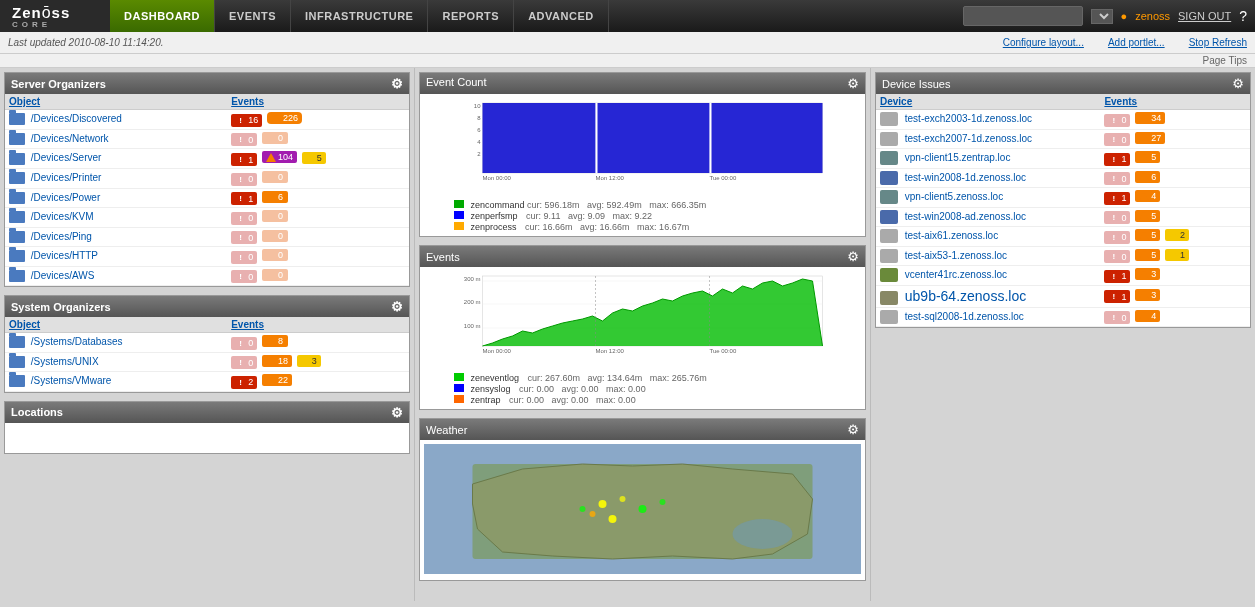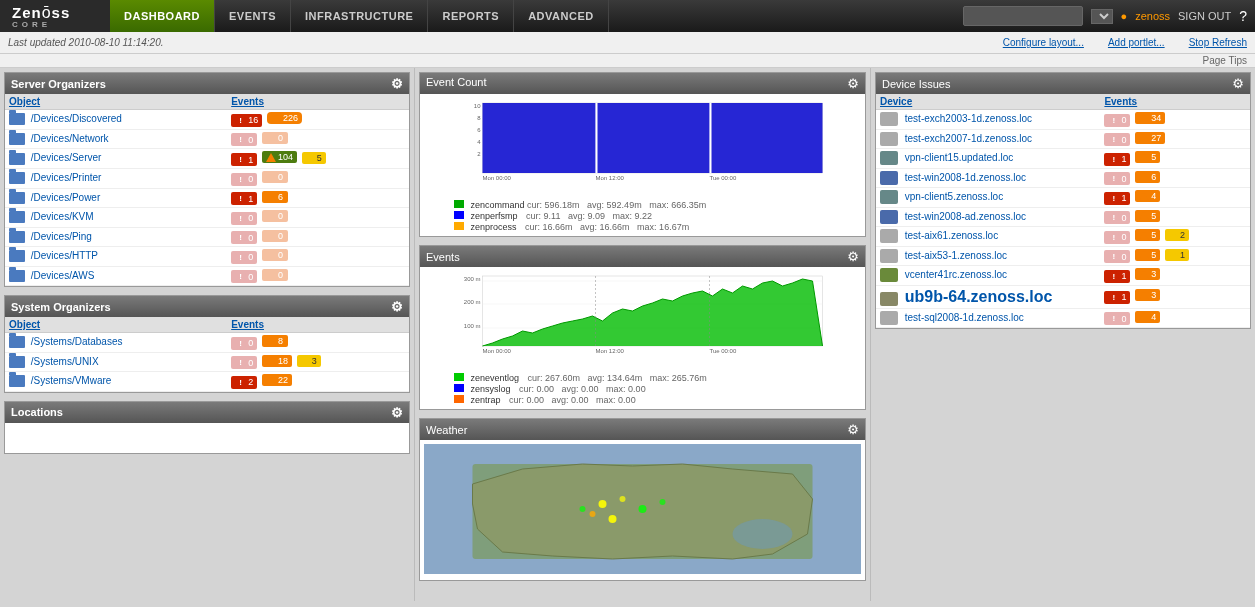--- a/index.html
+++ b/index.html
@@ -8,21 +8,21 @@
     
     #top-nav { display: flex; align-items: stretch; background: linear-gradient(180deg, #3a3a3a 0%, #1a1a1a 100%); height: 32px; }
     #logo { display: flex; align-items: center; padding: 0 12px; background: #2a2a2a; min-width: 110px; }
     #logo span { color: white; font-size: 16px; font-weight: bold; letter-spacing: 1px; }
     .nav-items { display: flex; align-items: stretch; }
     .nav-item { display: flex; align-items: center; padding: 0 14px; color: #ccc; font-size: 11px; font-weight: bold; cursor: pointer; border-right: 1px solid #444; letter-spacing: 0.5px; }
     .nav-item.active { background: linear-gradient(180deg, #5a8a00 0%, #3a6a00 100%); color: white; }
     .nav-right { margin-left: auto; display: flex; align-items: center; padding: 0 8px; gap: 8px; }
     .search-box { background: #555; border: 1px solid #666; color: #ccc; padding: 3px 8px; font-size: 11px; width: 120px; border-radius: 2px; }
     .nav-user { color: #f90; font-size: 11px; }
-    .nav-signout { color: #ccc; font-size: 11px; cursor: pointer; }
+    .nav-signout { color: #ccc; font-size: 11px; cursor: pointer; text-decoration: underline; }
 
     
     #main { display: flex; height: calc(607px - 52px); overflow: hidden; }
 
     
     #left-panel { width: 420px; min-width: 420px; background: #e8e8e8; display: flex; flex-direction: column; border-right: 1px solid #bbb; overflow-y: auto; }
 
     
     .portlet { border: 1px solid #bbb; margin: 4px; background: #fff; }
     .portlet-header { background: linear-gradient(180deg, #888 0%, #666 100%); color: white; padding: 3px 6px; display: flex; justify-content: space-between; align-items: center; font-size: 11px; font-weight: bold; }
@@ -139,21 +139,21 @@
       <span style="display:inline-block;width:16px;height:12px;background:#4a7abf;border-radius:1px;vertical-align:middle;margin-right:3px;position:relative;">
     <span style="position:absolute;top:-3px;left:0;width:7px;height:3px;background:#4a7abf;border-radius:1px 1px 0 0;display:block;"></span>
   </span>
       <a href="#" style="color:#0055aa;text-decoration:none;font-size:10px;">/Devices/Server</a>
     </td>
     <td style="padding:2px 4px;vertical-align:middle;">
       <span style="display:inline-flex;align-items:center;background:#cc2200;border-radius:2px;padding:1px 4px;font-size:9px;color:white;min-width:26px;margin-right:2px;">
                     <span style="display:inline-block;width:11px;height:11px;background:#cc2200;border-radius:50%;color:white;font-size:8px;font-weight:bold;text-align:center;line-height:11px;">!</span>
                     <span style="margin-left:2px;">1</span>
                   </span>
-      <span style="display:inline-flex;align-items:flex-end;background:#4d7c0f;border-radius:2px;padding:1px 4px;font-size:9px;color:white;min-width:26px;margin-right:2px;">
+      <span style="display:inline-flex;align-items:flex-end;background:#a21caf;border-radius:2px;padding:1px 4px;font-size:9px;color:white;min-width:26px;margin-right:2px;">
                     <svg viewBox="0 0 10 9" style="display:inline-block;width:10px;height:9px;vertical-align:middle;">
                       <polygon points="5,0 10,9 0,9" fill="#f57f00"></polygon>
                     </svg>
                     <span style="margin-left:2px;">104</span>
                   </span>
       <span style="display:inline-flex;align-items:center;background:#f5c800;border-radius:2px;padding:1px 4px;font-size:9px;color:#333;min-width:20px;margin-right:2px;">
                     <svg viewBox="0 0 10 9" style="display:inline-block;width:10px;height:9px;vertical-align:middle;">
                       <polygon points="5,0 10,9 0,9" fill="#f5c800"></polygon>
                     </svg>
                     <span style="margin-left:1px;">5</span>
@@ -562,21 +562,21 @@
                       <polygon points="5,0 10,9 0,9" fill="#f57f00"></polygon>
                     </svg>
                     <span style="margin-left:2px;">27</span>
                   </span>
       
     </td>
   </tr>
               <tr style="border-bottom: 1px solid rgb(238, 238, 238); cursor: pointer;">
     <td style="padding:2px 4px;vertical-align:middle;">
       <span style="display:inline-block;width:18px;height:14px;background:#668888;border-radius:2px;margin-right:4px;vertical-align:middle;"></span>
-      <a href="#" style="color:#0055aa;text-decoration:none;font-size:10px;">vpn-client15.updated.loc</a>
+      <a href="#" style="color:#0055aa;text-decoration:none;font-size:10px;">vpn-client15.zentrap.loc</a>
     </td>
     <td style="padding:2px 4px;vertical-align:middle;">
       <span style="display:inline-flex;align-items:center;background:#cc2200;border-radius:2px;padding:1px 4px;font-size:9px;color:white;min-width:24px;margin-right:2px;">
                     <span style="display:inline-block;width:11px;height:11px;background:#cc2200;border-radius:50%;color:white;font-size:8px;font-weight:bold;text-align:center;line-height:11px;">!</span>
                     <span style="margin-left:2px;">1</span>
                   </span>
       <span style="display:inline-flex;align-items:center;background:#f57f00;border-radius:2px;padding:1px 4px;font-size:9px;color:white;min-width:24px;margin-right:2px;">
                     <svg viewBox="0 0 10 9" style="display:inline-block;width:10px;height:9px;vertical-align:middle;">
                       <polygon points="5,0 10,9 0,9" fill="#f57f00"></polygon>
                     </svg>
@@ -705,21 +705,21 @@
                       <polygon points="5,0 10,9 0,9" fill="#f57f00"></polygon>
                     </svg>
                     <span style="margin-left:2px;">3</span>
                   </span>
       
     </td>
   </tr>
               <tr style="border-bottom: 1px solid rgb(238, 238, 238); cursor: pointer;">
     <td style="padding:2px 4px;vertical-align:middle;">
       <span style="display:inline-block;width:18px;height:14px;background:#888866;border-radius:2px;margin-right:4px;vertical-align:middle;"></span>
-      <a href="#" style="color:#0055aa;text-decoration:none;font-size:16px;font-weight:bold;">ub9b-64.zenoss.loc</a>
+      <a href="#" style="color:#0055aa;text-decoration:none;font-size:14px;">ub9b-64.zenoss.loc</a>
     </td>
     <td style="padding:2px 4px;vertical-align:middle;">
       <span style="display:inline-flex;align-items:center;background:#cc2200;border-radius:2px;padding:1px 4px;font-size:9px;color:white;min-width:24px;margin-right:2px;">
                     <span style="display:inline-block;width:11px;height:11px;background:#cc2200;border-radius:50%;color:white;font-size:8px;font-weight:bold;text-align:center;line-height:11px;">!</span>
                     <span style="margin-left:2px;">1</span>
                   </span>
       <span style="display:inline-flex;align-items:center;background:#f57f00;border-radius:2px;padding:1px 4px;font-size:9px;color:white;min-width:24px;margin-right:2px;">
                     <svg viewBox="0 0 10 9" style="display:inline-block;width:10px;height:9px;vertical-align:middle;">
                       <polygon points="5,0 10,9 0,9" fill="#f57f00"></polygon>
                     </svg>

